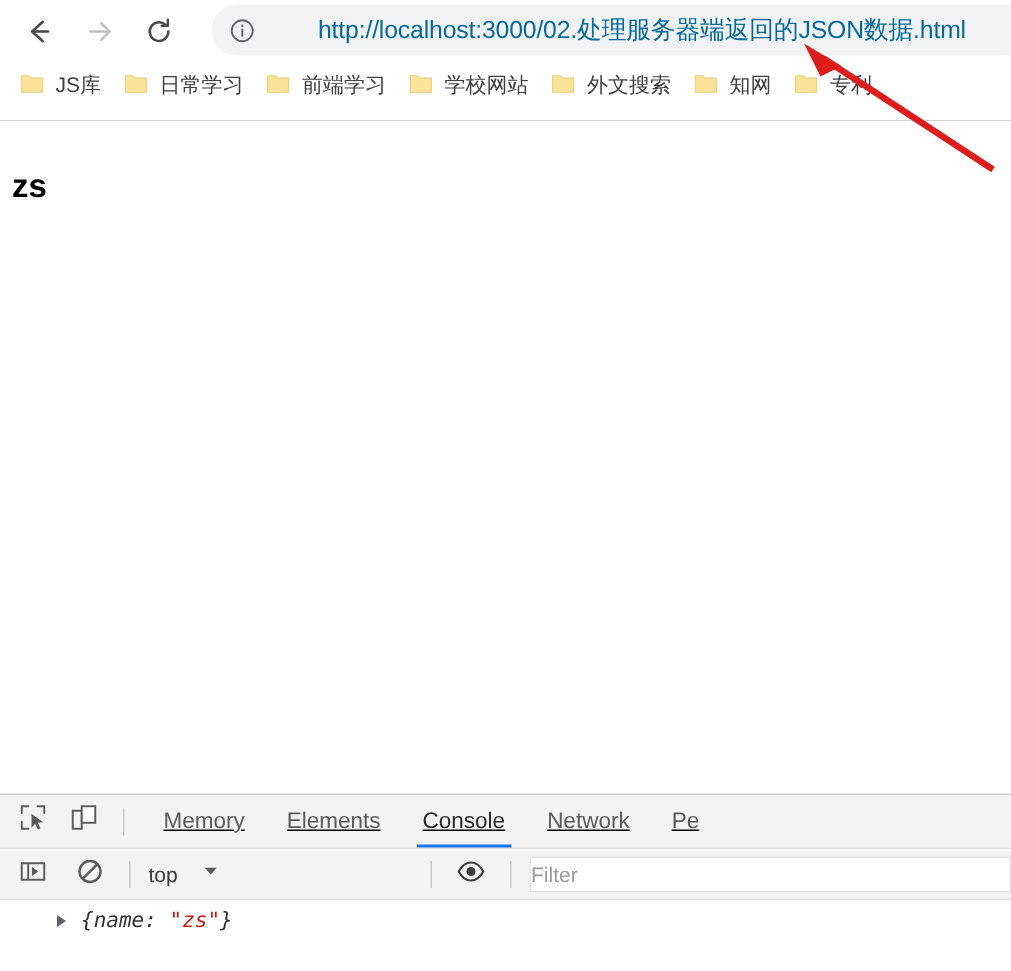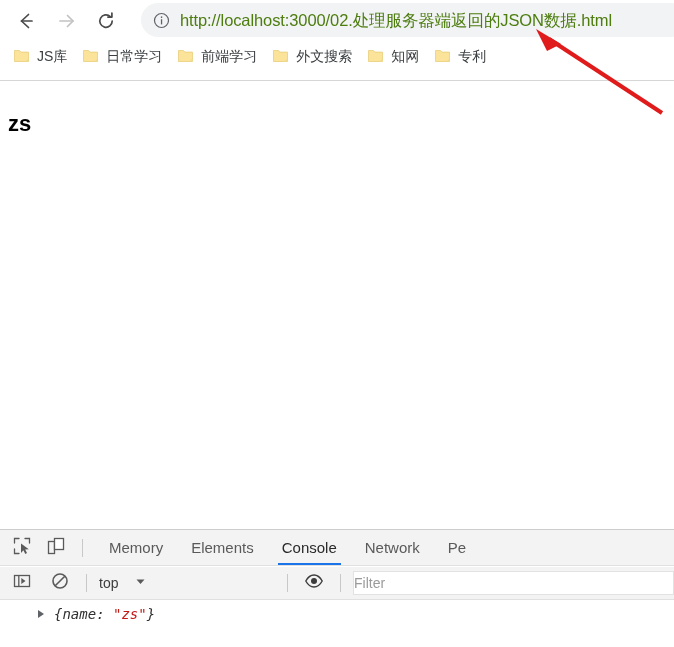--- a/index.html
+++ b/index.html
@@ -43,24 +43,25 @@
   }
   #site-info-icon {
     flex: 0 0 auto;
     margin-left: 12px; margin-right: 10px;
     width: 17px; height: 17px;
     display: flex; align-items: center; justify-content: center;
   }
   #url-text {
     font-family: "Liberation Sans", "DejaVu Sans", sans-serif;
     font-size: 16.5px;
-    color: #4d7c0f;
+    color: #0369a1;
     white-space: nowrap;
     letter-spacing: -0.1px;
     line-height: 1;
+    margin-left: 32px;
   }
 
   
   #bookmarks-bar {
     position: absolute; left: 0; top: 43px;
     width: 674px; height: 37px;
     display: flex; align-items: flex-start;
     padding-left: 14px;
     overflow: hidden;
   }
@@ -121,20 +122,21 @@
     border-top: 1px solid #cdcdcd;
   }
 
   #devtools-tabbar {
     position: absolute; left: 0; top: 0;
     width: 674px; height: 36px;
     background: #f3f3f3;
     border-bottom: 1px solid #e0e0e0;
     display: flex; align-items: center;
     overflow: hidden;
+    text-decoration: underline;
   }
   .dt-icon-btn {
     width: 28px; height: 28px;
     display: flex; align-items: center; justify-content: center;
     flex: 0 0 auto;
   }
   #inspect-element-button { margin-left: 8px; }
   #device-toolbar-button { margin-left: 6px; }
   .dt-sep {
     width: 1px; height: 18px;
@@ -303,20 +305,29 @@
     <div class="bookmark-item">
       <span class="folder-icon">
         <svg width="15" height="14" viewBox="0 0 15 14">
           <path d="M0.5 1.5 h5 l1.3 1.6 h7.7 v9.4 h-14 z" fill="#fbe39a" stroke="#e8cf7a" stroke-width="0.8"></path>
           <path d="M11.6 12.5 L14.5 9.6 L14.5 12.5 z" fill="#f0d98c"></path>
         </svg>
       </span>
       <span class="bookmark-label">前端学习</span>
     </div>
 
+    <div class="bookmark-item">
+      <span class="folder-icon">
+        <svg width="15" height="14" viewBox="0 0 15 14">
+          <path d="M0.5 1.5 h5 l1.3 1.6 h7.7 v9.4 h-14 z" fill="#fbe39a" stroke="#e8cf7a" stroke-width="0.8"></path>
+          <path d="M11.6 12.5 L14.5 9.6 L14.5 12.5 z" fill="#f0d98c"></path>
+        </svg>
+      </span>
+      <span class="bookmark-label">学校网站</span>
+    </div>
 
     <div class="bookmark-item">
       <span class="folder-icon">
         <svg width="15" height="14" viewBox="0 0 15 14">
           <path d="M0.5 1.5 h5 l1.3 1.6 h7.7 v9.4 h-14 z" fill="#fbe39a" stroke="#e8cf7a" stroke-width="0.8"></path>
           <path d="M11.6 12.5 L14.5 9.6 L14.5 12.5 z" fill="#f0d98c"></path>
         </svg>
       </span>
       <span class="bookmark-label">外文搜索</span>
     </div>

